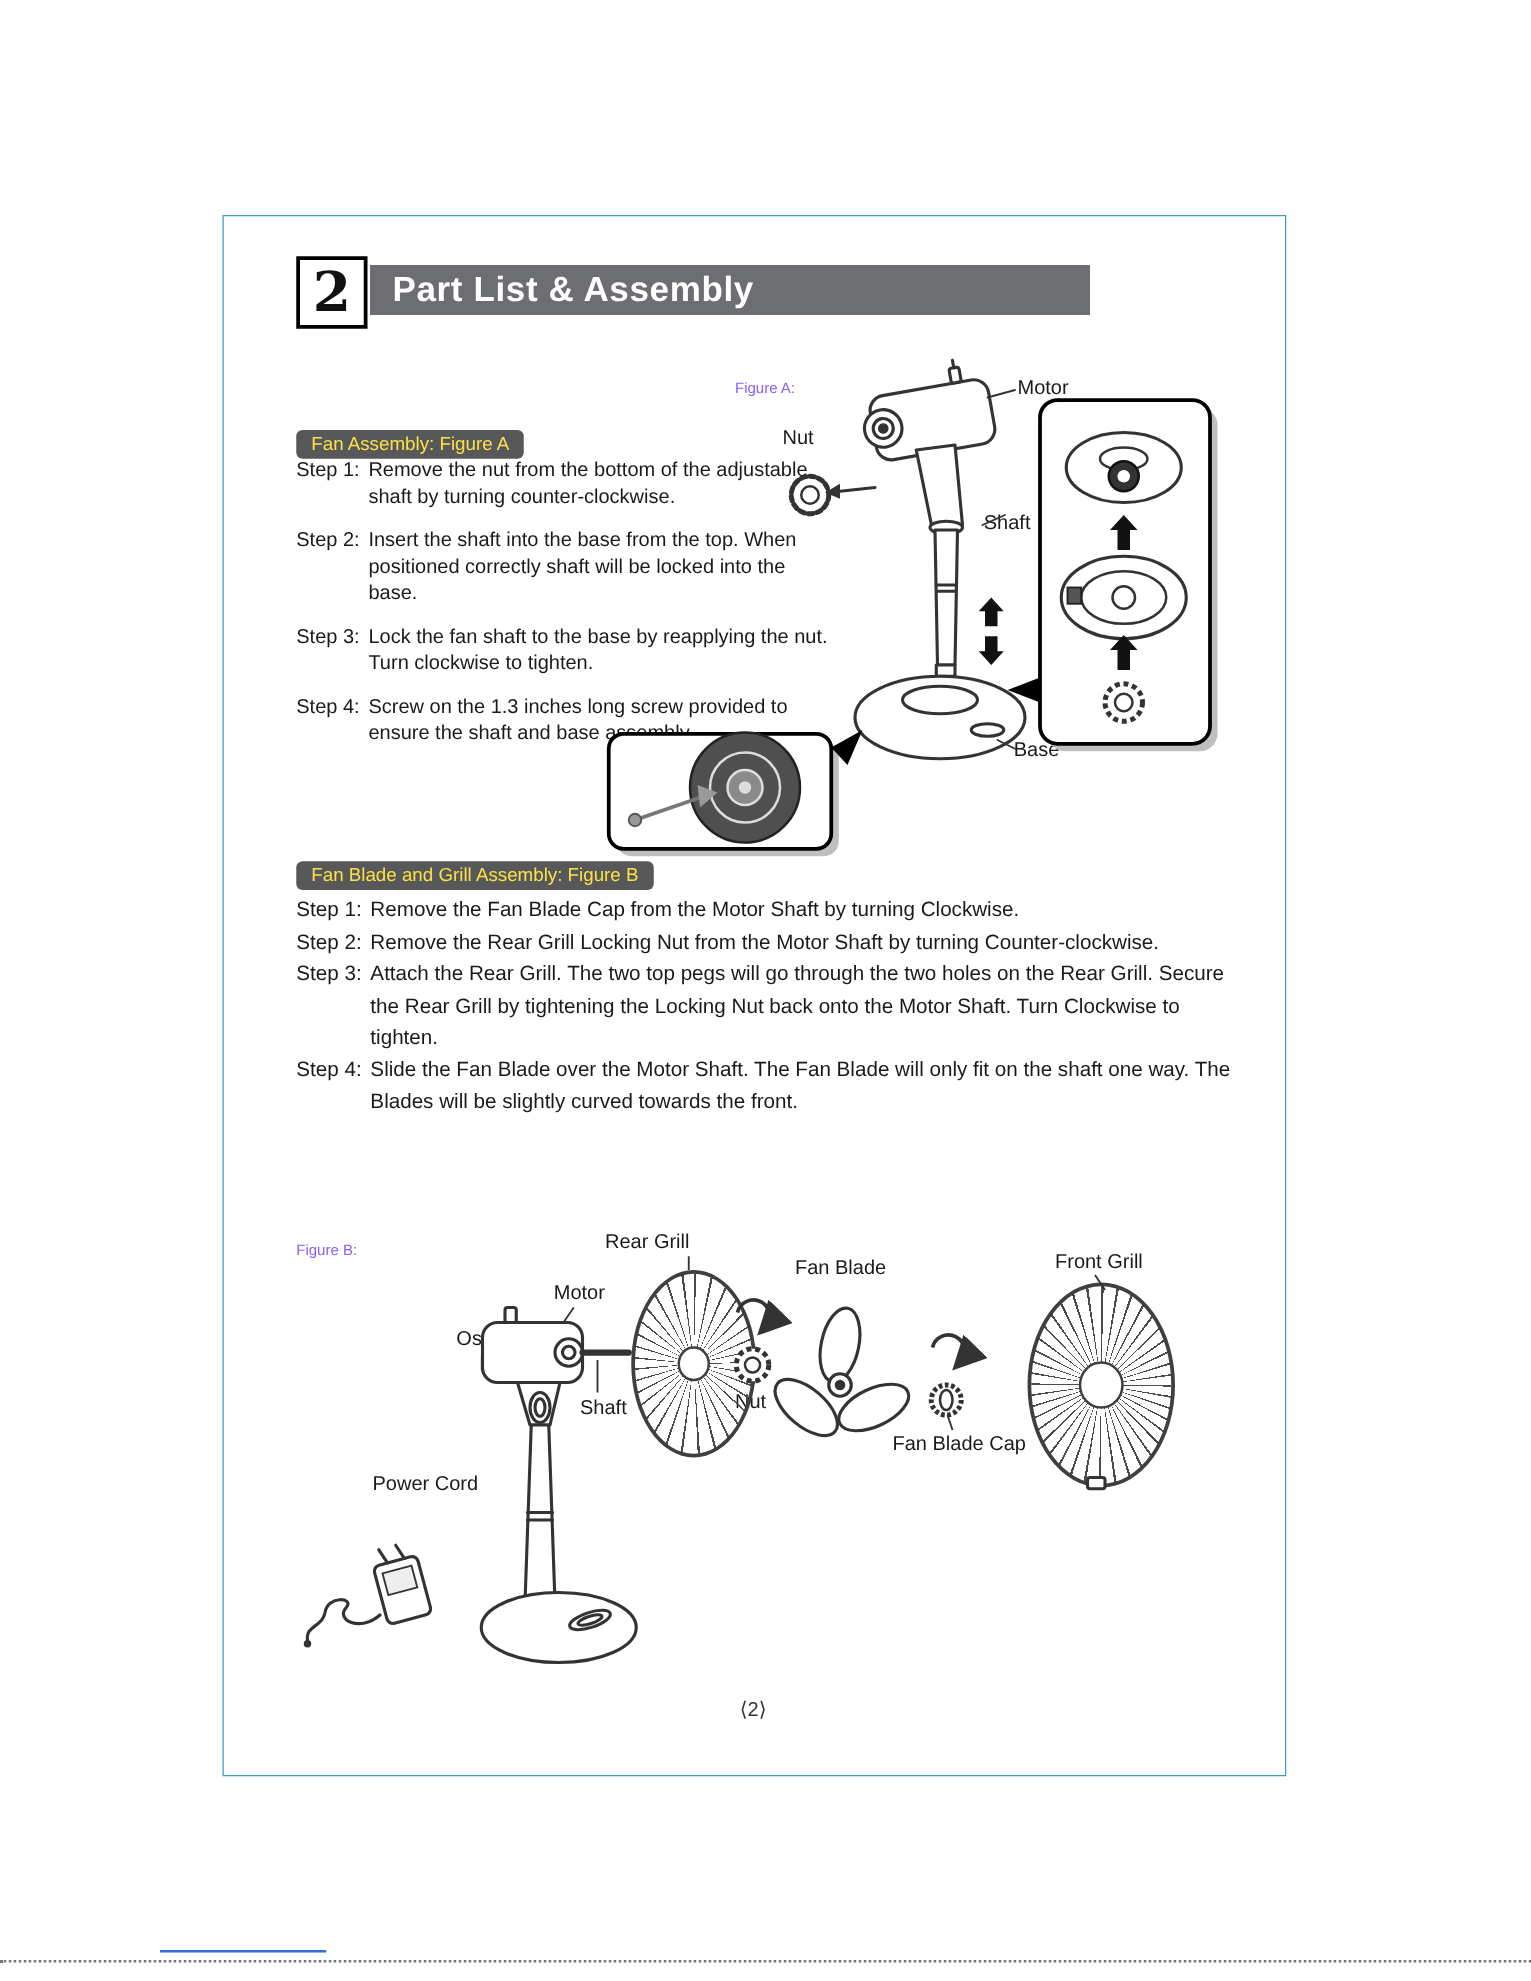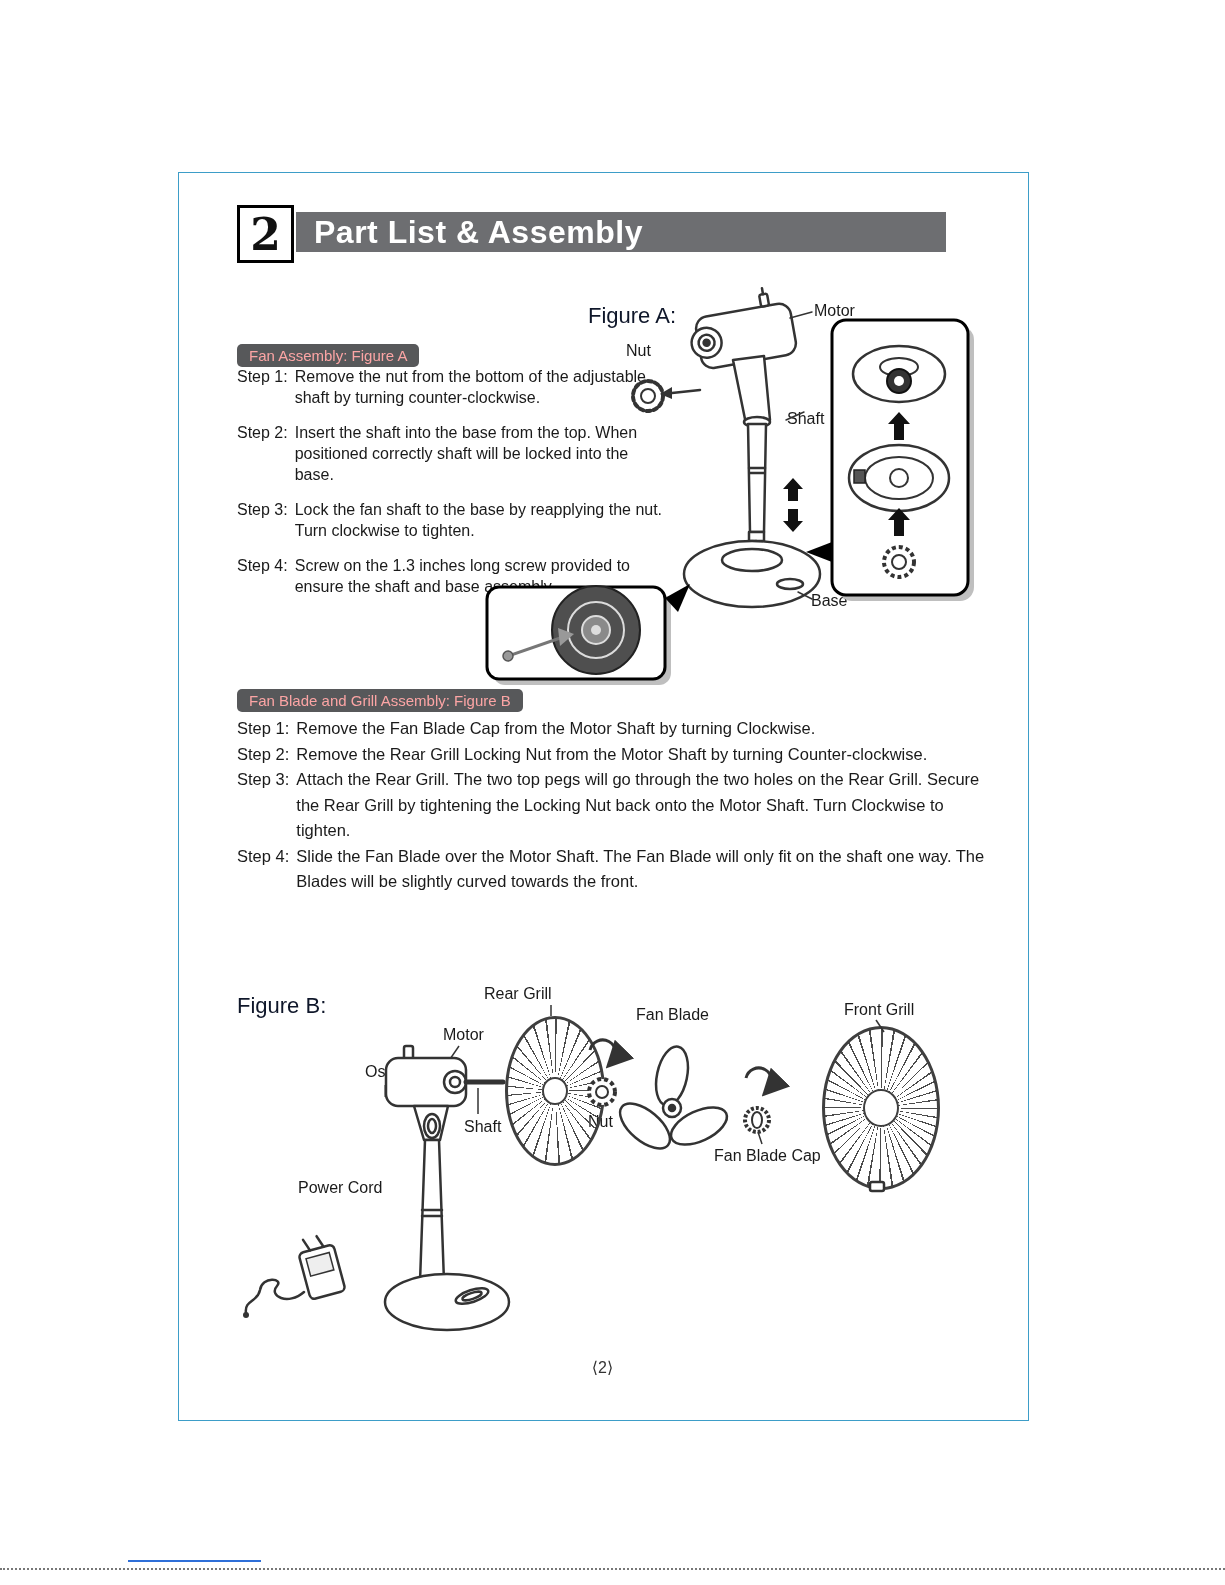--- a/index.html
+++ b/index.html
@@ -3,27 +3,27 @@
 <meta charset="utf-8">
 <style>
   html,body{margin:0;padding:0;background:#fff;}
   .page{position:relative;width:1225px;height:1585px;background:#fff;overflow:hidden;
         font-family:"Liberation Sans",sans-serif;color:#1a1a1a;}
   .abs{position:absolute;}
   .border-box{left:178px;top:172px;width:849px;height:1247px;border:1px solid #3d9dc8;}
   .num-box{left:237px;top:205px;width:57px;height:58px;border:3px solid #000;box-sizing:border-box;
            display:flex;align-items:center;justify-content:center;
            font-family:"DejaVu Serif",serif;font-weight:bold;font-size:44px;color:#111;background:#fff;}
-  .banner{left:296px;top:212px;width:650px;height:40px;background:#6d6e71;color:#fff;
-          font-size:32px;font-weight:bold;line-height:40px;padding-left:18px;box-sizing:border-box;
+  .banner{left:296px;top:212px;width:576px;height:40px;background:#6d6e71;color:#fff;
+          font-size:28px;font-weight:bold;line-height:40px;padding-left:18px;box-sizing:border-box;
           letter-spacing:.5px;}
   .warning-line{left:300px;top:257px;width:700px;font-size:17px;}
   .warning-label{font-weight:bold;font-size:22px;margin-right:6px;}
-  .fig-caption{color:#0f172a;font-size:22px;}
-  .sec-pill{background:#57585a;color:#fca5a5;font-size:15px;padding:3px 12px;border-radius:5px;
+  .fig-caption{color:#8b5cf6;font-size:12px;}
+  .sec-pill{background:#57585a;color:#fde047;font-size:15px;padding:3px 12px;border-radius:5px;
             display:inline-block;white-space:nowrap;}
   .steps{font-size:16px;}
   .step{display:flex;}
   .stepsA .step{line-height:21px;margin-bottom:14px;}
   .stepsB .step{line-height:25.5px;}
   .step .sl{white-space:nowrap;margin-right:7px;flex:0 0 auto;}
   .step .st{flex:1;}
   .lbl{font-size:16px;color:#1a1a1a;white-space:nowrap;text-align:center;}
   .lbl.wrap{white-space:normal;}
   .grill{position:absolute;border:3px solid #3f3f3f;border-radius:50%;

